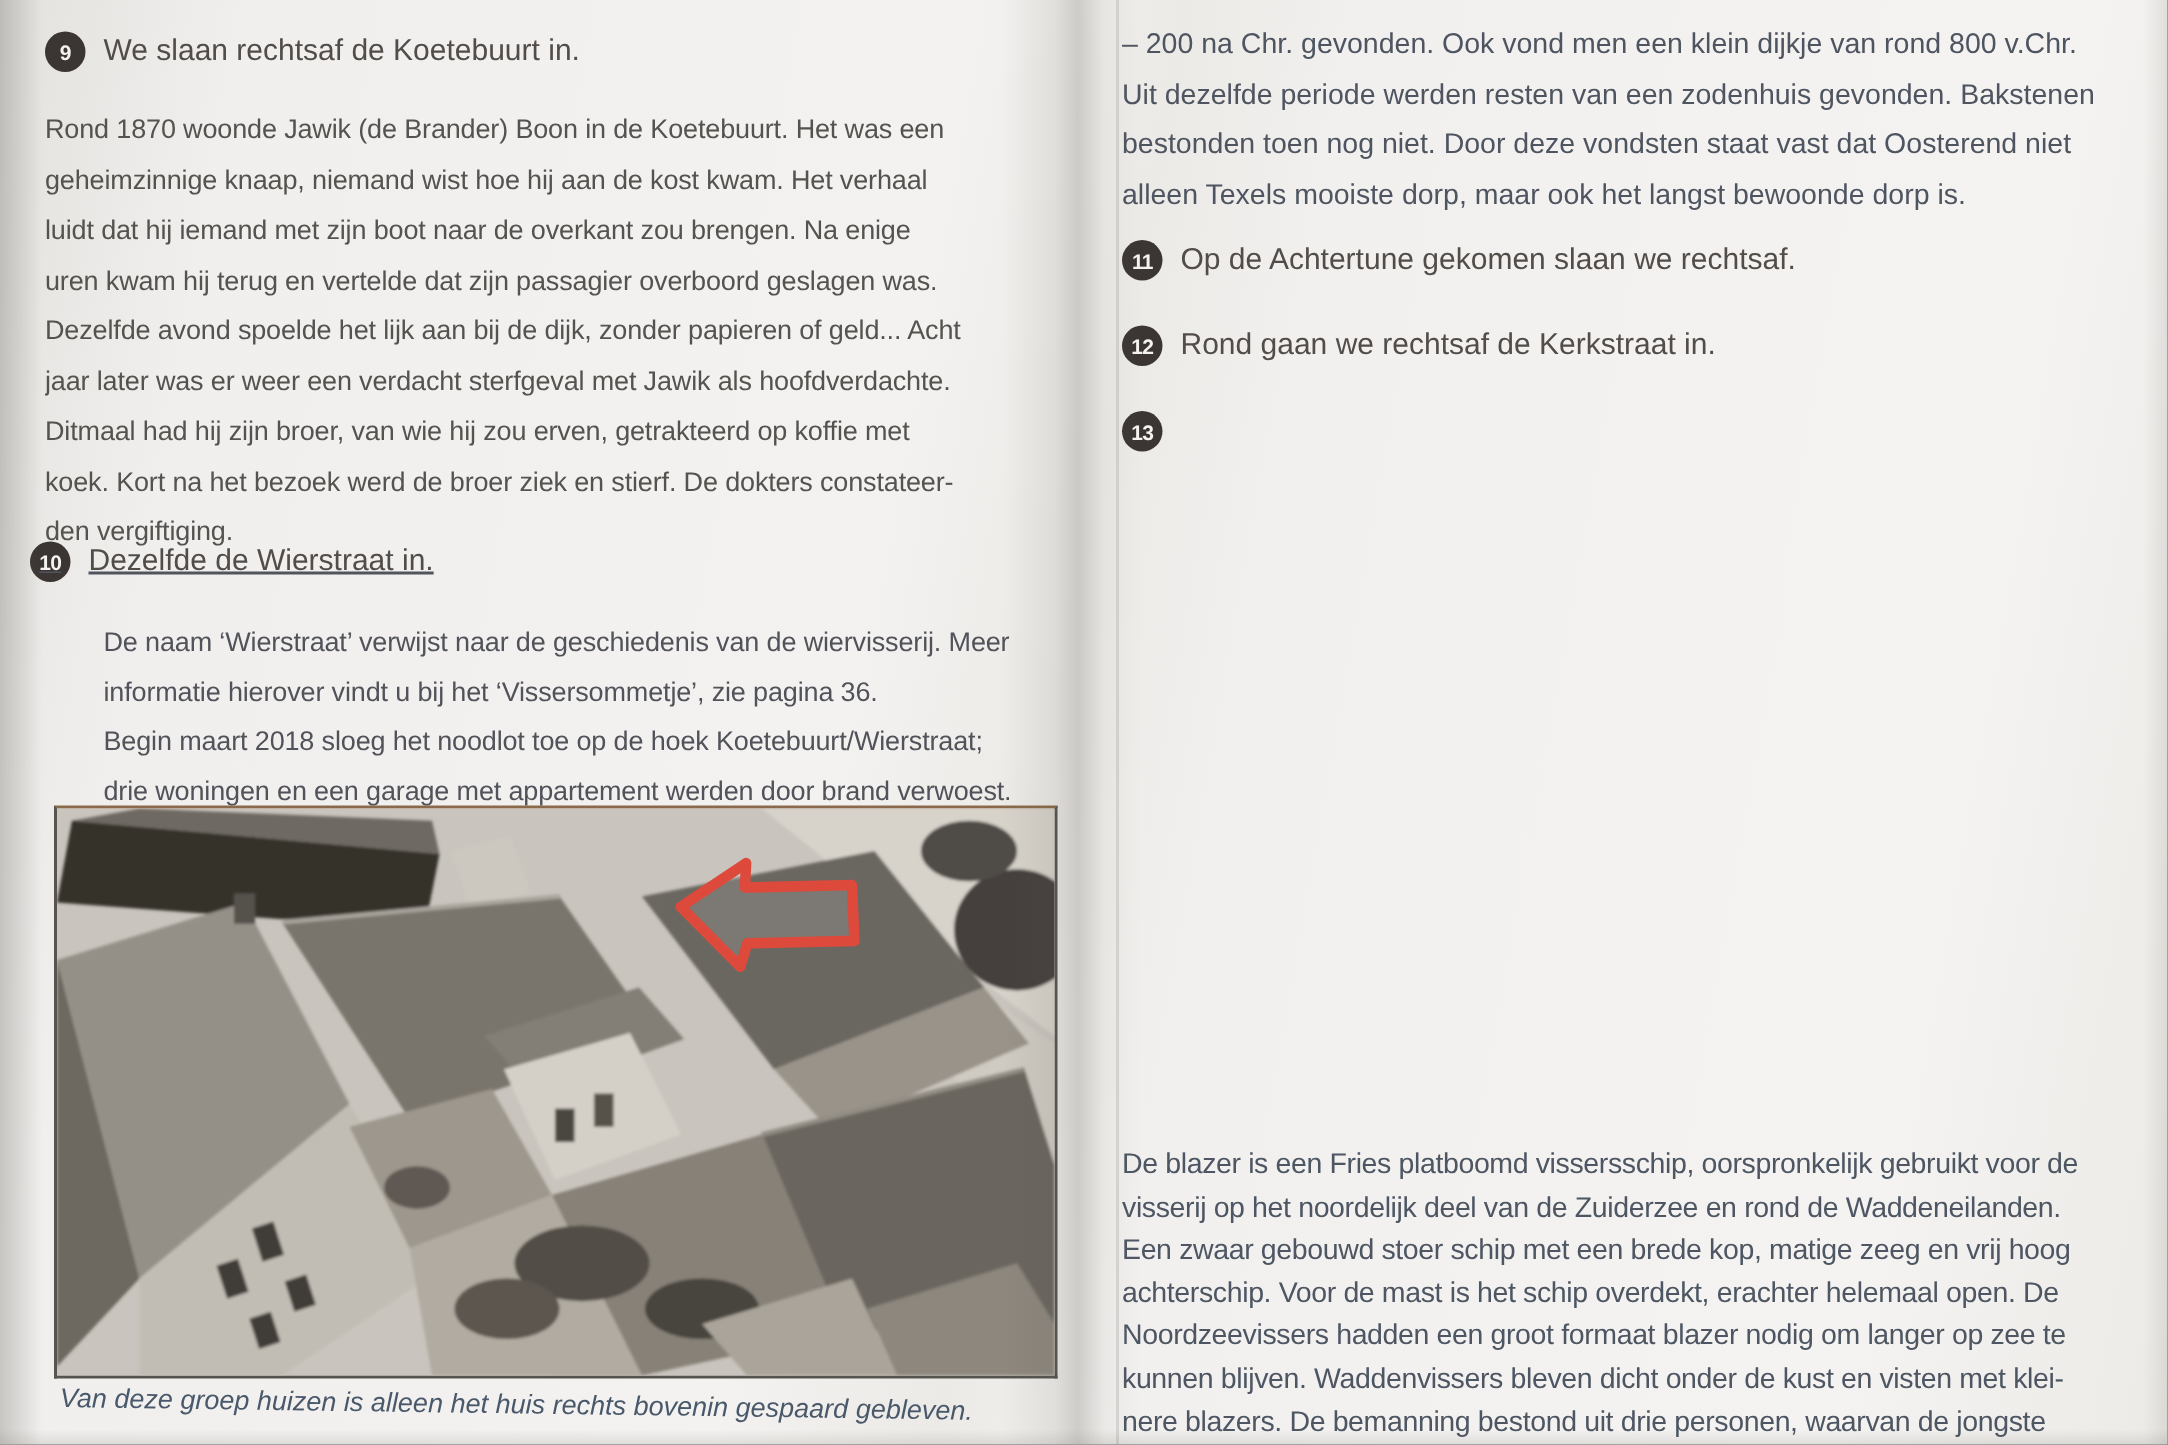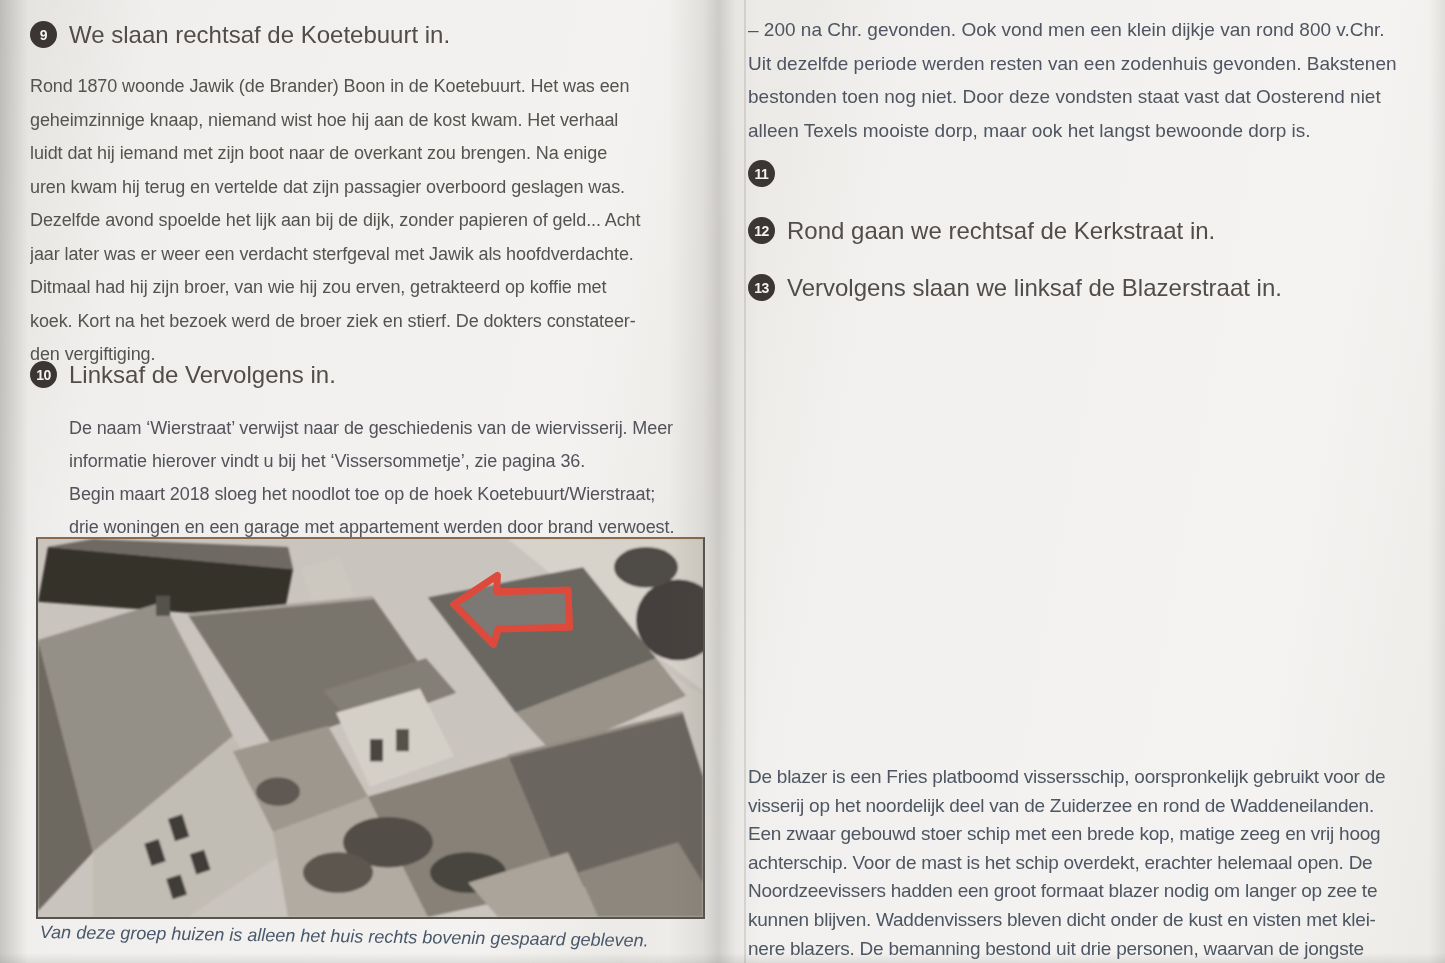--- a/index.html
+++ b/index.html
@@ -16,21 +16,21 @@
   .p-left1{left:30px;top:70px;width:688px;font-size:18px;line-height:33.5px;letter-spacing:-0.1px;color:#55534f;}
   .p-left2{left:30px;top:412px;width:688px;font-size:18px;line-height:33px;letter-spacing:-0.1px;color:#52535a;margin-left:39px;}
   .p-right-top{left:26px;top:13px;width:694px;font-size:19px;line-height:33.5px;color:#4e5560;}
   .p-right-bottom{left:26px;top:763px;width:694px;font-size:19px;line-height:28.6px;letter-spacing:-0.25px;color:#4d5662;}
   .step{position:absolute;display:flex;align-items:center;gap:12px;height:27px;}
   .badge{
     width:27px;height:27px;border-radius:50%;background:#3b3633;color:#f4f3f1;
     display:flex;align-items:center;justify-content:center;
     font-size:14px;font-weight:bold;letter-spacing:-0.5px;flex:0 0 27px;
   }
-  .step-text{font-size:24px;color:#524d49;white-space:pre;}
+  .step-text{font-size:20px;color:#524d49;white-space:pre;}
   figure.photo{position:absolute;margin:0;padding:0;line-height:0;}
   .photo-bw{left:36px;top:537px;width:665px;height:378px;border:2px solid #57544e;border-top-color:#8a6a4a;}
   figure.photo svg{width:100%;height:100%;display:block;}
   .caption{
     position:absolute;left:40px;top:922px;width:660px;
     font-size:18px;font-style:italic;color:#49586a;
     transform:rotate(0.8deg);transform-origin:left top;white-space:pre;
   }
   
   .gutter{position:absolute;top:0;left:668px;width:92px;height:100%;pointer-events:none;
@@ -60,25 +60,25 @@
     <div class="para p-left1">Rond 1870 woonde Jawik (de Brander) Boon in de Koetebuurt. Het was een
 geheimzinnige knaap, niemand wist hoe hij aan de kost kwam. Het verhaal
 luidt dat hij iemand met zijn boot naar de overkant zou brengen. Na enige
 uren kwam hij terug en vertelde dat zijn passagier overboord geslagen was.
 Dezelfde avond spoelde het lijk aan bij de dijk, zonder papieren of geld... Acht
 jaar later was er weer een verdacht sterfgeval met Jawik als hoofdverdachte.
 Ditmaal had hij zijn broer, van wie hij zou erven, getrakteerd op koffie met
 koek. Kort na het bezoek werd de broer ziek en stierf. De dokters constateer-
 den vergiftiging.</div>
 
-    <div class="step" style="left:30px;top:361px;">
+    <div class="step" style="left:20px;top:361px;text-decoration:underline;">
       <span class="badge">
           <span>10</span>
         </span>
-      <span class="step-text">Linksaf de Vervolgens in.</span>
+      <span class="step-text">Dezelfde de Wierstraat in.</span>
     </div>
 
     <div class="para p-left2">De naam ‘Wierstraat’ verwijst naar de geschiedenis van de wiervisserij. Meer
 informatie hierover vindt u bij het ‘Vissersommetje’, zie pagina 36.
 Begin maart 2018 sloeg het noodlot toe op de hoek Koetebuurt/Wierstraat;
 drie woningen en een garage met appartement werden door brand verwoest.</div>
 
     <figure class="photo photo-bw">
       <svg viewBox="0 0 665 374" preserveAspectRatio="none">
         <defs>
@@ -152,32 +152,32 @@
 
     <div class="para p-right-top">– 200 na Chr. gevonden. Ook vond men een klein dijkje van rond 800 v.Chr.
 Uit dezelfde periode werden resten van een zodenhuis gevonden. Bakstenen
 bestonden toen nog niet. Door deze vondsten staat vast dat Oosterend niet
 alleen Texels mooiste dorp, maar ook het langst bewoonde dorp is.</div>
 
     <div class="step" style="left:26px;top:160px;">
       <span class="badge">
           <span>11</span>
         </span>
+      <span class="step-text">Op de Achtertune gekomen slaan we rechtsaf.</span>
     </div>
     <div class="step" style="left:26px;top:217px;">
       <span class="badge">
           <span>12</span>
         </span>
       <span class="step-text">Rond gaan we rechtsaf de Kerkstraat in.</span>
     </div>
     <div class="step" style="left:26px;top:274px;">
       <span class="badge">
           <span>13</span>
         </span>
-      <span class="step-text">Vervolgens slaan we linksaf de Blazerstraat in.</span>
     </div>
 
     <div class="para p-right-bottom">De blazer is een Fries platboomd vissersschip, oorspronkelijk gebruikt voor de
 visserij op het noordelijk deel van de Zuiderzee en rond de Waddeneilanden.
 Een zwaar gebouwd stoer schip met een brede kop, matige zeeg en vrij hoog
 achterschip. Voor de mast is het schip overdekt, erachter helemaal open. De
 Noordzeevissers hadden een groot formaat blazer nodig om langer op zee te
 kunnen blijven. Waddenvissers bleven dicht onder de kust en visten met klei-
 nere blazers. De bemanning bestond uit drie personen, waarvan de jongste</div>
   </section>

